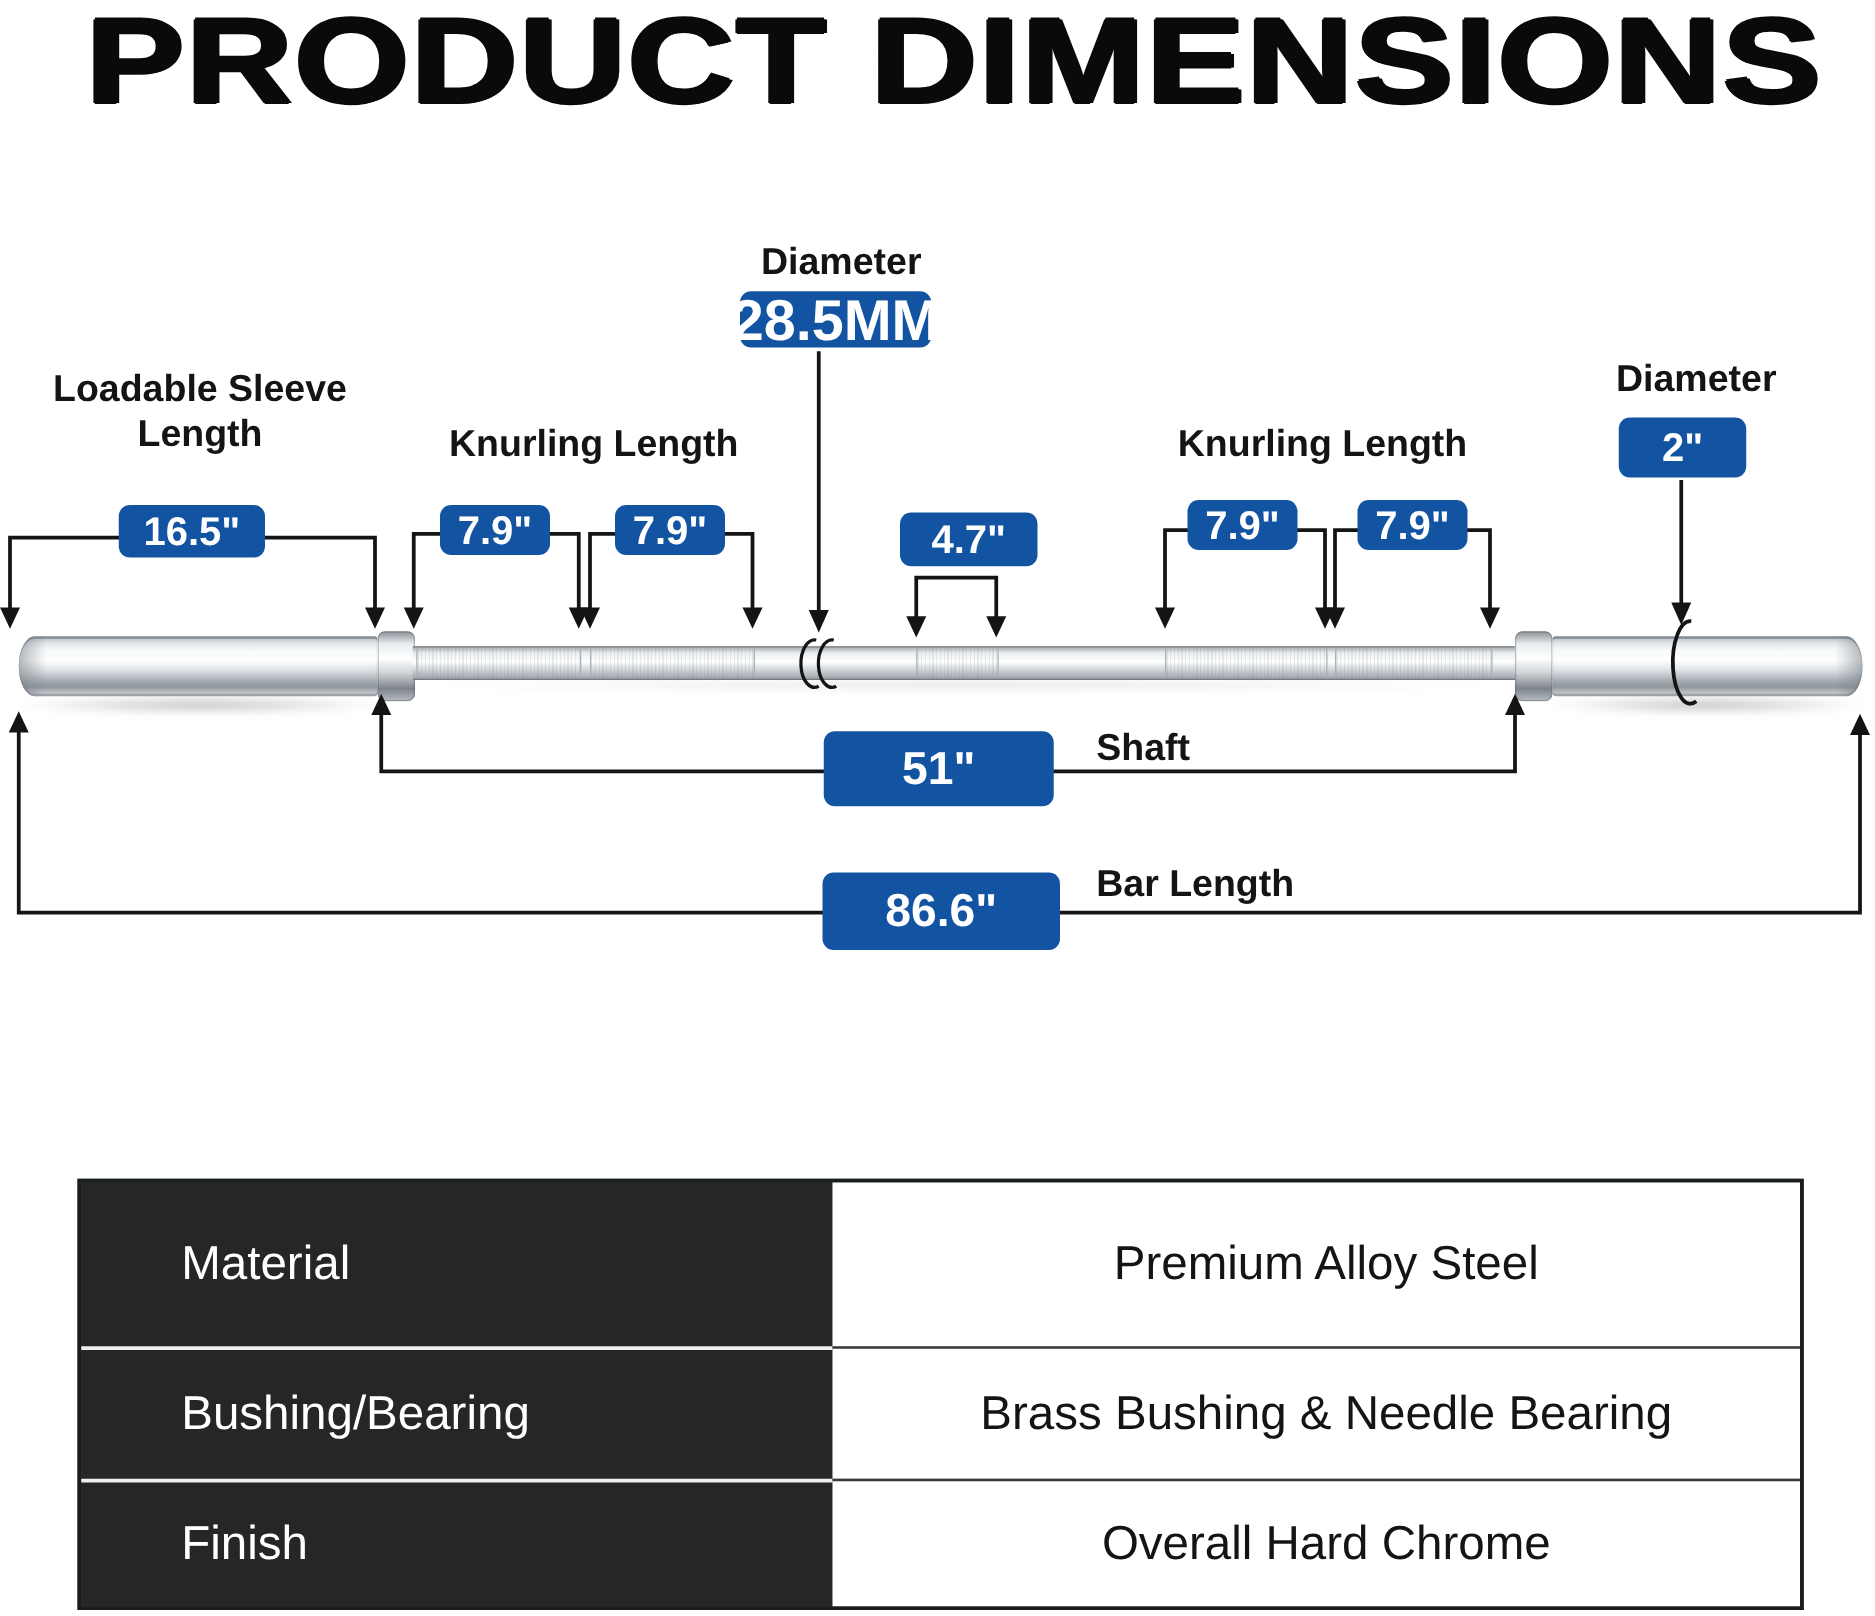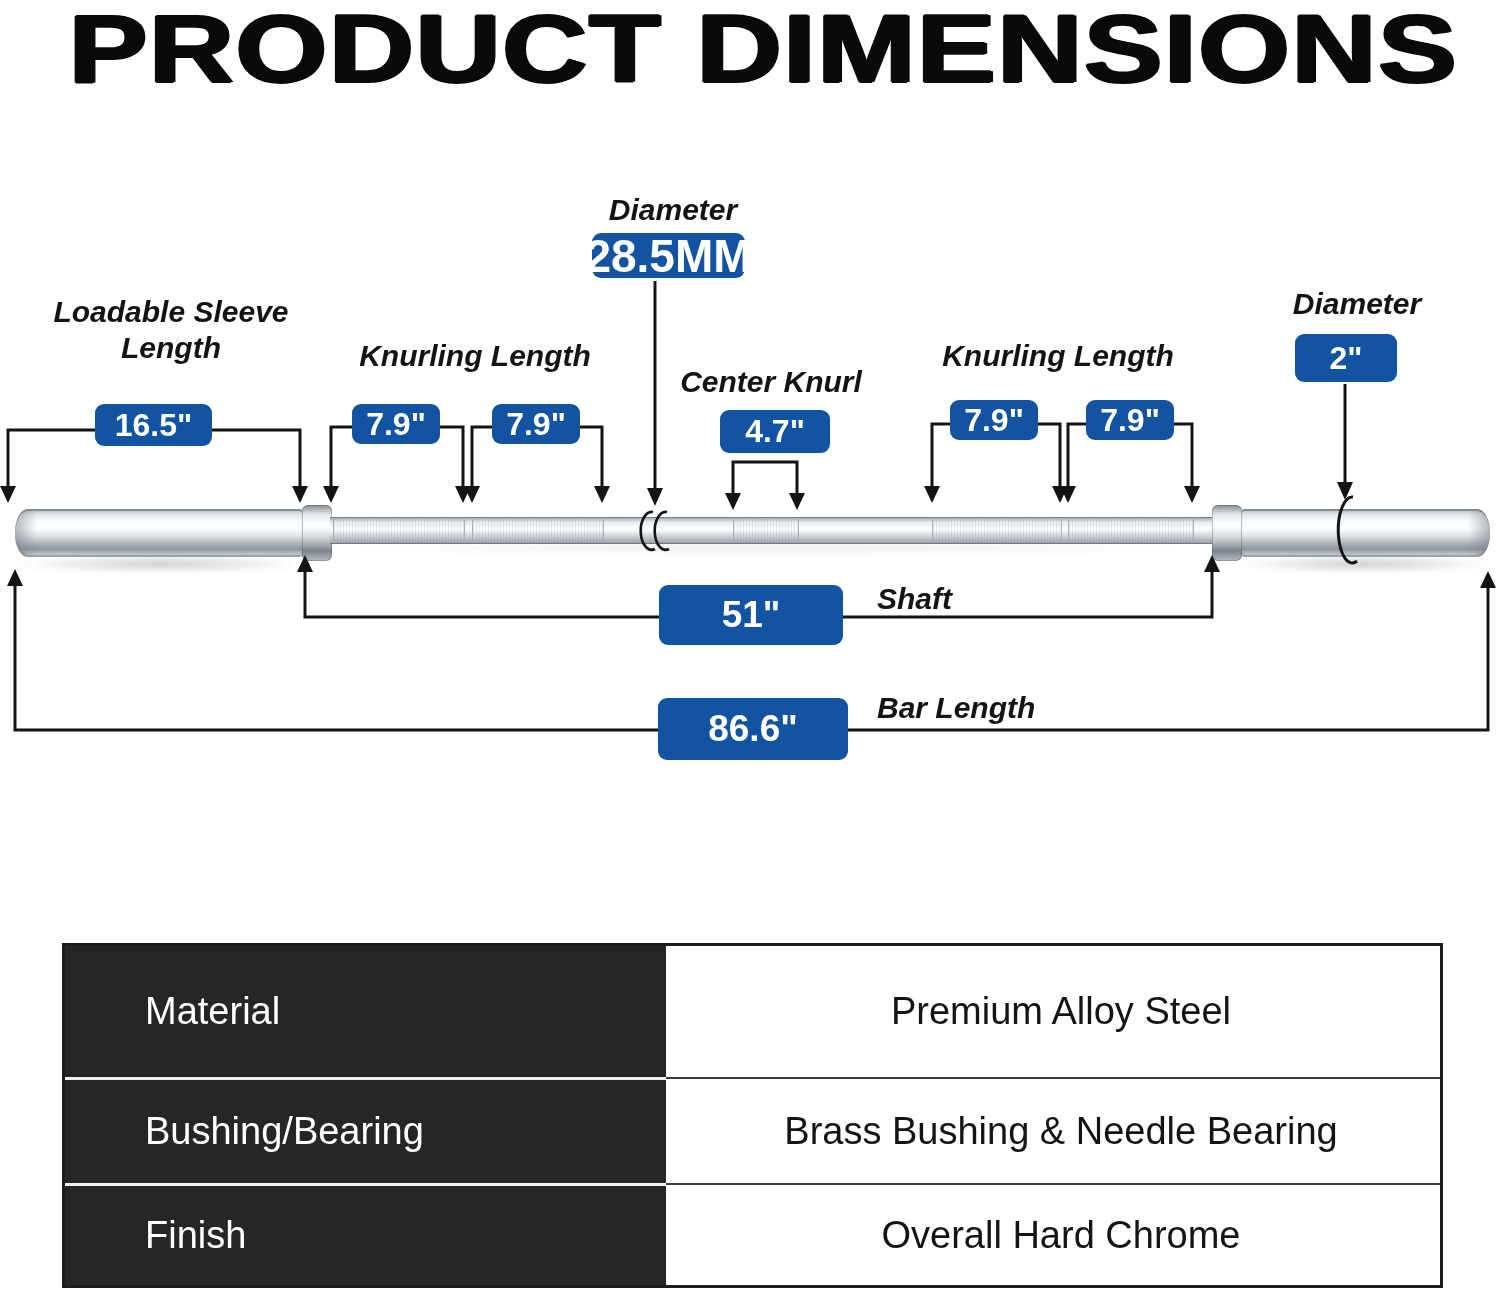--- a/index.html
+++ b/index.html
@@ -8,21 +8,21 @@
     font-family:"Liberation Sans", sans-serif;color:#111;
   }
   
   .title{
     position:absolute;left:68px;top:0px;font-size:97px;font-weight:bold;line-height:1.0;
     letter-spacing:1px;white-space:nowrap;color:#0a0a0a;
     transform:scaleX(1.22);transform-origin:left top;
     text-shadow:1px 0 0 #0a0a0a,-1px 0 0 #0a0a0a,0 1px 0 #0a0a0a,0 -1px 0 #0a0a0a,2px 0 0 #0a0a0a;
   }
   
-  .dlabel{position:absolute;font-weight:bold;font-size:30px;line-height:36px;text-align:center;color:#141414;white-space:nowrap;font-style:italic;}
+  .dlabel{position:absolute;font-weight:bold;font-size:30px;line-height:36px;text-align:center;color:#141414;white-space:nowrap;}
   
   .badge{
     position:absolute;background:#1253a2;color:#ffffff;font-weight:bold;
     display:flex;align-items:center;justify-content:center;border-radius:9px;
     font-size:32px;z-index:30;
   }
   .badge.big{font-size:37px;}
   
   .bar-part{position:absolute;z-index:5;}
   .sleeve{
@@ -80,27 +80,26 @@
   #dims path.ah{fill:#141414;stroke:none;}
   #dims path.rot{stroke-width:2.6;}
 </style>
 </head>
 <body>
 
 <div id="canvas">
 
   <div class="title">PRODUCT DIMENSIONS</div>
 
-  <div class="dlabel" style="left:21px;top:294px;width:300px;">
+  <div class="dlabel" style="left:10px;top:294px;width:300px;">
     <span>Loadable Sleeve</span><br>
     <span>Length</span>
   </div>
   <div class="dlabel" style="left:325px;top:338px;width:300px;">Knurling Length</div>
   <div class="dlabel" style="left:573px;top:192px;width:200px;">Diameter</div>
-  <div class="dlabel" style="left:646px;top:364px;width:250px;">Center Knurl</div>
   <div class="dlabel" style="left:908px;top:338px;width:300px;">Knurling Length</div>
   <div class="dlabel" style="left:1257px;top:286px;width:200px;">Diameter</div>
   <div class="dlabel" style="left:877px;top:581px;">Shaft</div>
   <div class="dlabel" style="left:877px;top:690px;">Bar Length</div>
 
   <div class="badge" style="left:95px;top:404px;width:117px;height:42px;">16.5"</div>
   <div class="badge" style="left:352px;top:404px;width:88px;height:40px;">7.9"</div>
   <div class="badge" style="left:492px;top:404px;width:88px;height:40px;">7.9"</div>
   <div class="badge" style="left:592px;top:233px;width:153px;height:45px;font-size:46px;">28.5MM</div>
   <div class="badge" style="left:720px;top:410px;width:110px;height:43px;">4.7"</div>

